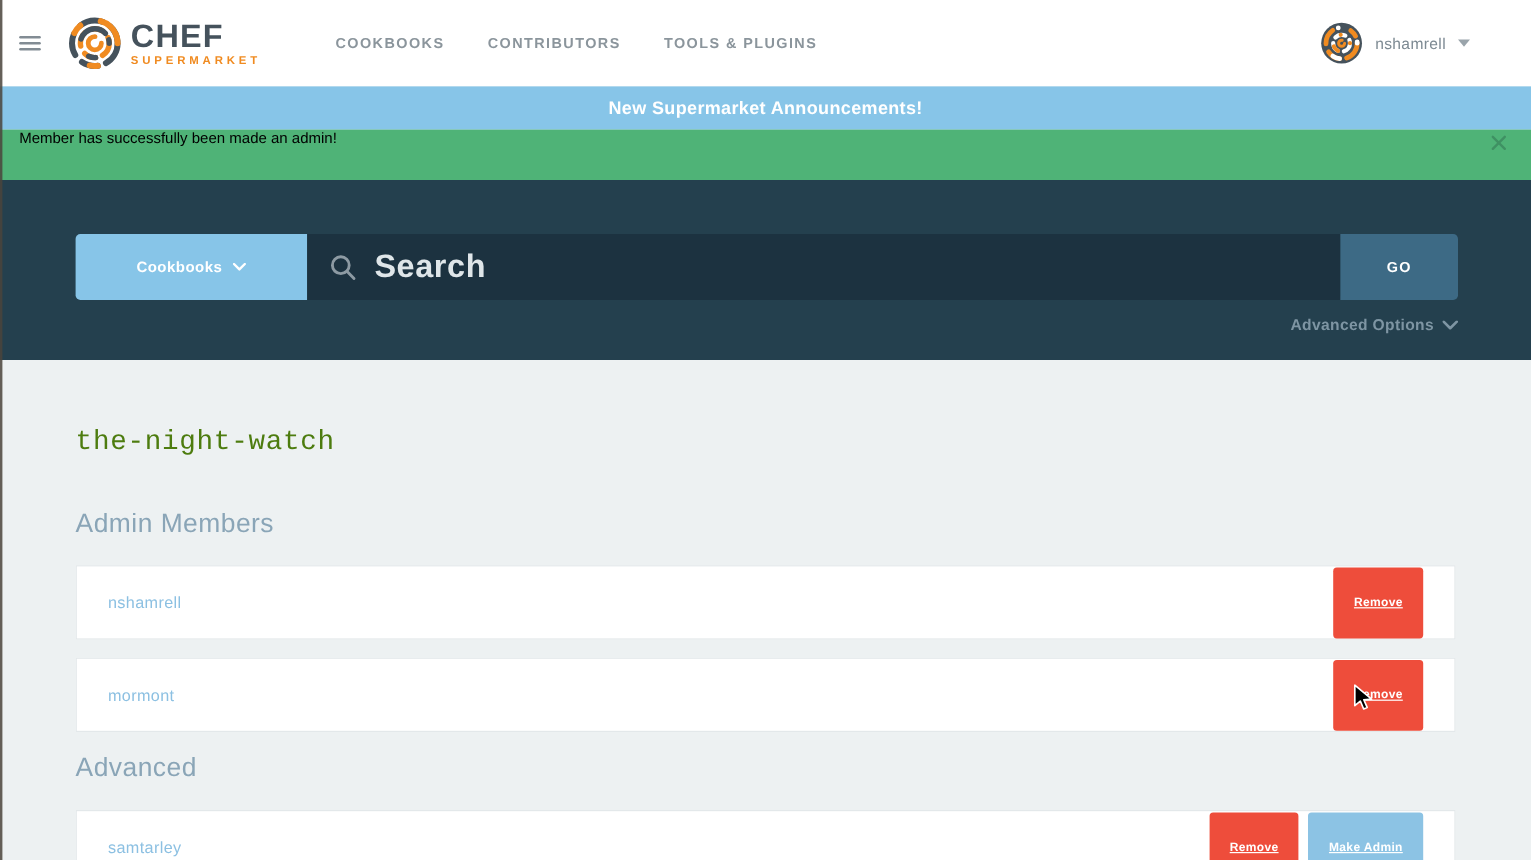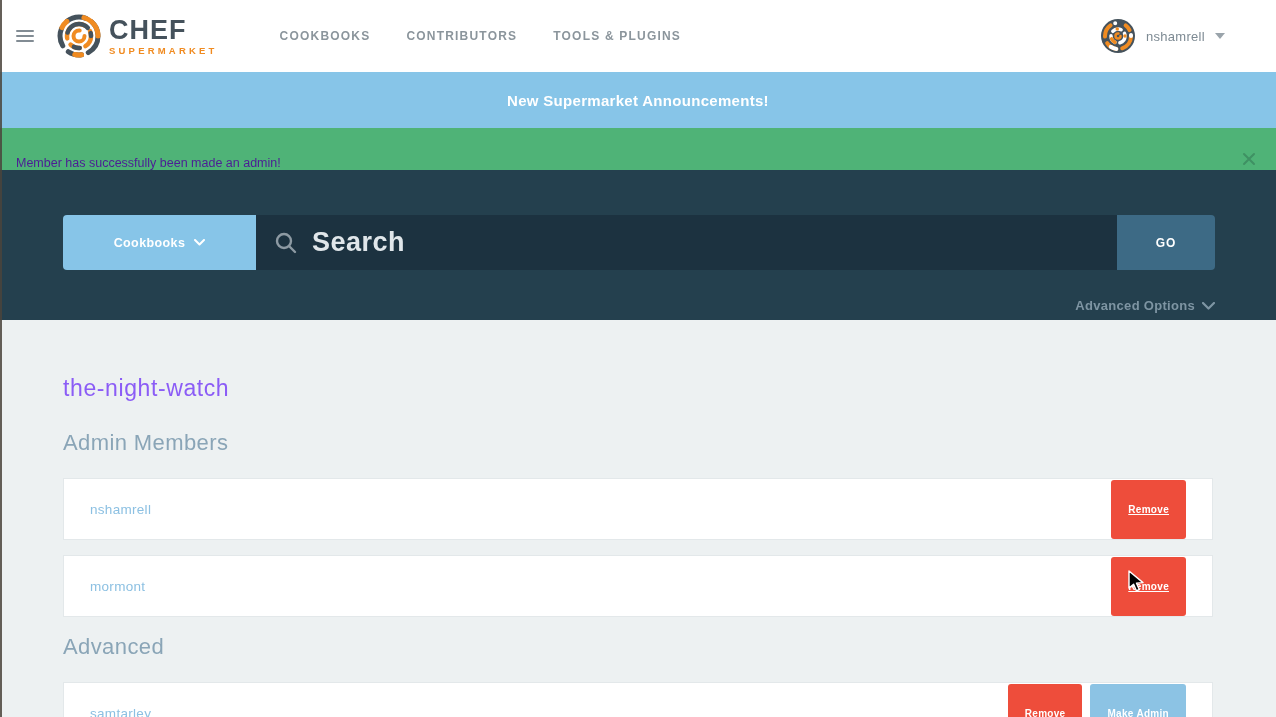--- a/index.html
+++ b/index.html
@@ -32,27 +32,27 @@
     font-size:12px; font-weight:bold; letter-spacing:1.2px;
     color:#8b959c; cursor:pointer; text-decoration:none;
   }
   .header-spacer { flex:1; }
   .user-menu { display:flex; align-items:center; gap:10px; cursor:pointer; }
   .user-name { font-size:13px; color:#7d8a93; letter-spacing:.3px; }
   .caret-down { width:0; height:0; border-left:5px solid transparent; border-right:5px solid transparent; border-top:6px solid #9aa4ab; }
 
   
   .announcement {
-    height:56px; background:#87c5e8; color:#ffffff;
+    height:36px; background:#87c5e8; color:#ffffff;
     display:flex; align-items:center; justify-content:center;
     font-size:15px; font-weight:bold; letter-spacing:.3px; cursor:pointer;
   }
   .flash {
-    height:42px; background:#4fb377; color:#4c1d95;
-    display:flex; align-items:flex-end;
+    height:42px; background:#4fb377; color:#000000;
+    display:flex; align-items:flex-start;
     font-size:12.5px; padding:0 16px;
   }
   .flash-spacer { flex:1; }
   .flash-close { cursor:pointer; display:flex; align-items:center; padding:4px; }
 
   
   .search-section { height:150px; background:#24404e; padding:45px 61px 0 63px; }
   .search-bar { display:flex; height:55px; }
   .search-category {
     width:193px; background:#87c5e8; border:none; cursor:pointer;
@@ -70,28 +70,28 @@
     color:#e8eef1; font-size:27px; font-weight:bold; letter-spacing:.5px;
     font-family:"Liberation Sans", sans-serif;
   }
   .search-input::placeholder { color:#e8eef1; opacity:.96; }
   .go-button {
     width:98px; background:#3d6a85; border:none; cursor:pointer;
     border-radius:0 4px 4px 0; color:#ffffff; font-weight:bold;
     font-size:12px; letter-spacing:1px; font-family:"Liberation Sans", sans-serif;
   }
   .advanced-options {
-    margin-top:28px; text-align:right; color:#7e95a3;
+    margin-top:13px; text-align:right; color:#7e95a3;
     font-size:13px; font-weight:bold; letter-spacing:.3px; cursor:pointer;
     display:flex; justify-content:flex-end; align-items:center; gap:7px;
   }
 
   
   .main { padding:55px 63px 0 63px; }
-  .page-title { font-size:23px; font-weight:400; color:#8b5cf6; letter-spacing:.6px; margin-bottom:28px; }
+  .page-title { font-size:23px; font-weight:400; color:#4d7c0f; letter-spacing:.6px; margin-bottom:42px;font-family:Liberation Mono, monospace; }
   .section-heading { font-size:22px; font-weight:400; color:#8aa5b7; letter-spacing:.4px; margin-bottom:22px; }
   .section-heading.second { margin-top:17px; }
   .member-card {
     display:flex; align-items:center; height:62px;
     background:#ffffff; border:1px solid #e3e8ea;
     padding:0 26px; margin-bottom:15px;
   }
   .member-name { font-size:13.5px; color:#8cc0e2; letter-spacing:.3px; text-decoration:none; cursor:pointer; flex:1; }
   .btn {
     border:none; cursor:pointer; border-radius:3px;

